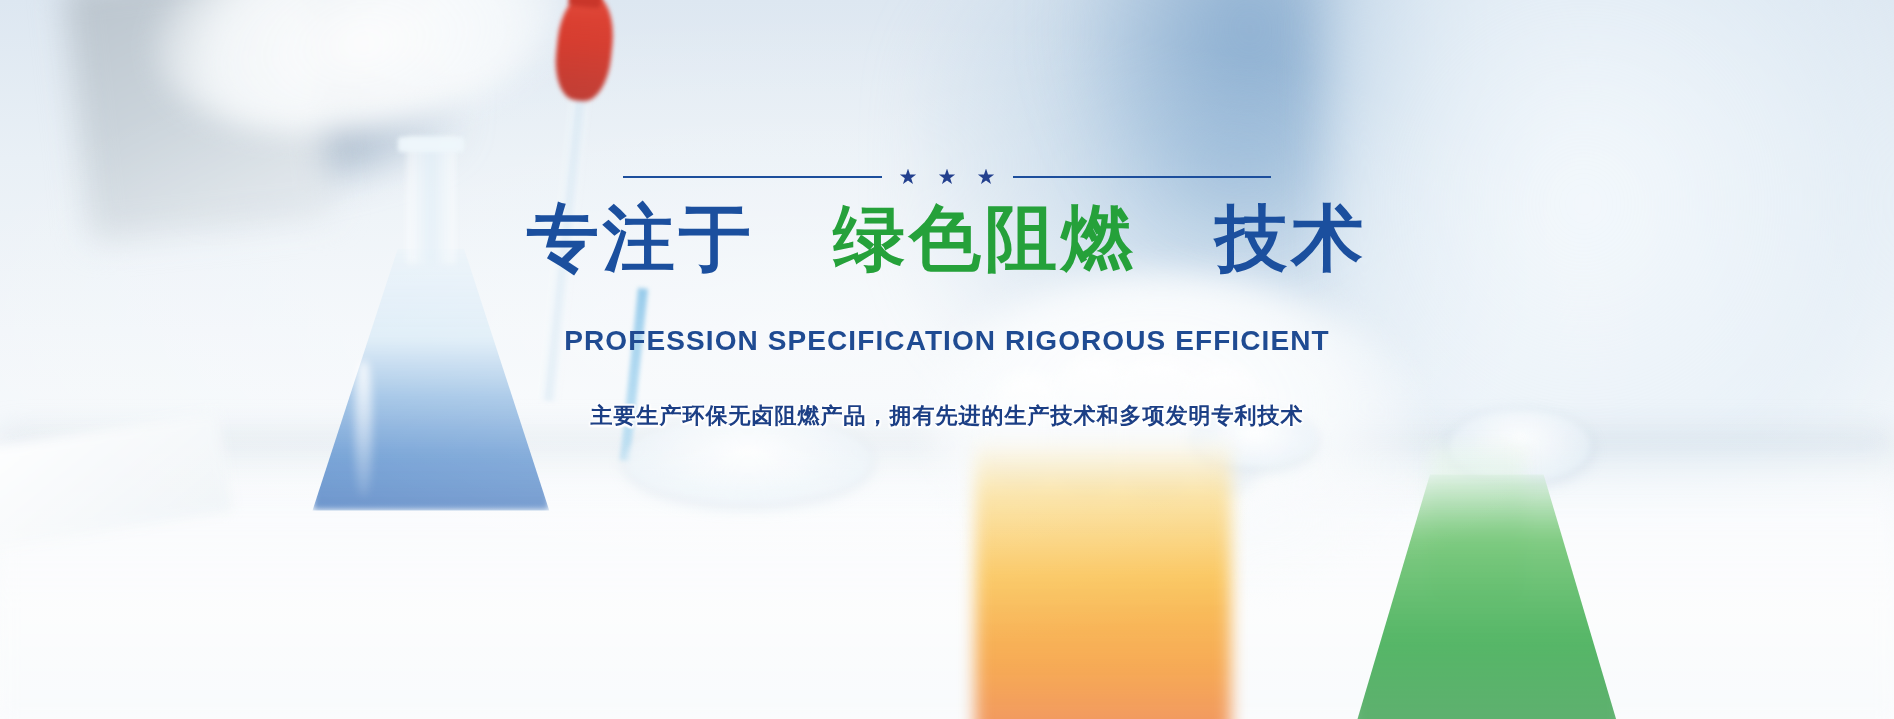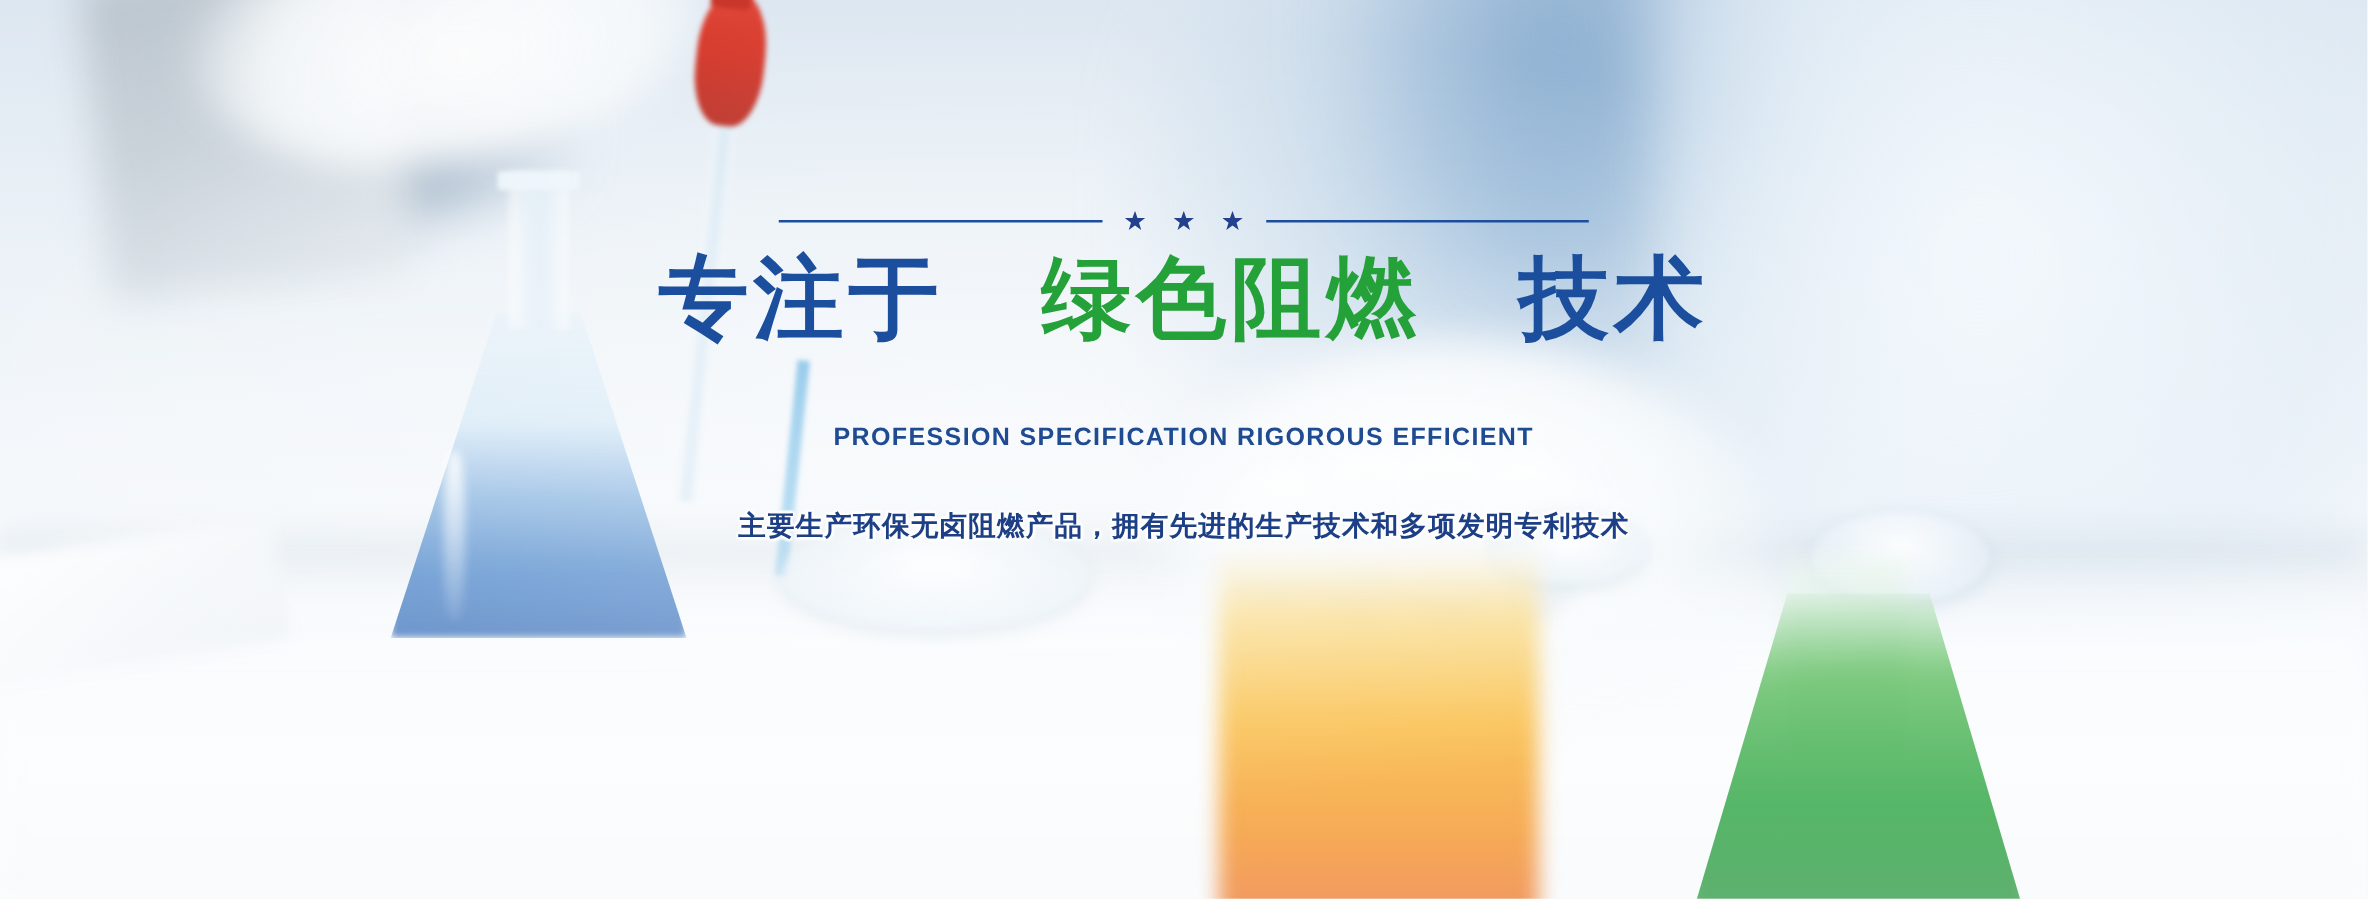--- a/index.html
+++ b/index.html
@@ -205,23 +205,22 @@
     font-weight:700;
     letter-spacing:4px;
     line-height:1.06;
     white-space:nowrap;
   }
   .h-blue{color:#1b4f9e;}
   .h-green{color:#25a13a;}
   .h-gap{display:inline-block;width:20px;}
 
   .subtitle{
-    margin-top:14px;
     font-family:"Liberation Sans","DejaVu Sans",sans-serif;
-    font-size:20px;
+    font-size:28px;
     font-weight:700;
     letter-spacing:1.1px;
     color:#1f4b92;
     white-space:nowrap;
   }
 
   .desc{
     margin-top:44px;
     font-family:"DejaVu Sans","Liberation Sans",sans-serif;
     font-size:22px;

